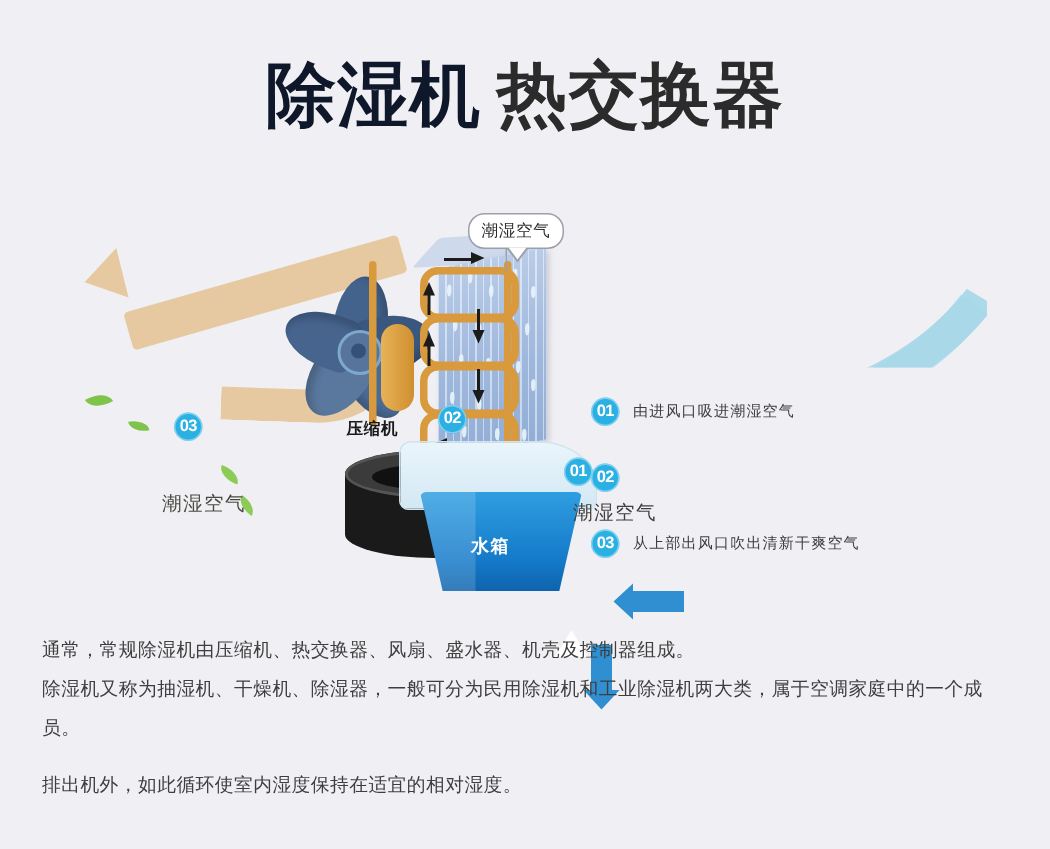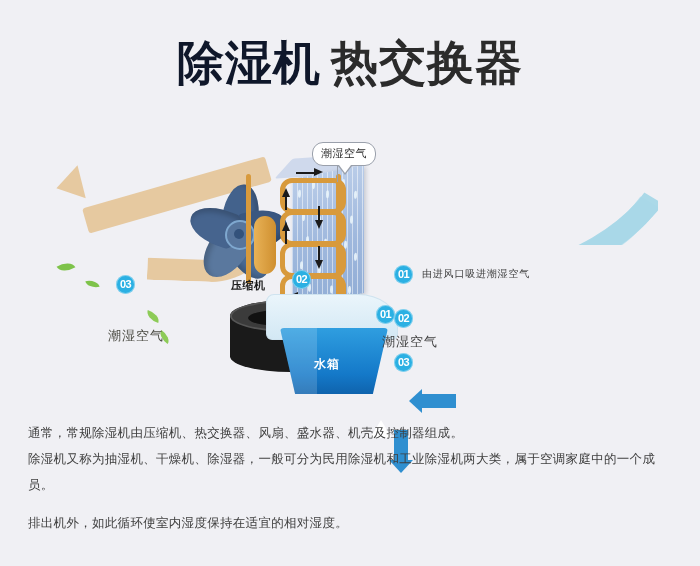--- a/index.html
+++ b/index.html
@@ -568,20 +568,21 @@
   <div class="legend">
     <div class="legend-item">
       <div class="badge">01</div>
       <div class="ltext">由进风口吸进潮湿空气</div>
     </div>
     <div class="legend-item">
       <div class="badge">02</div>
     </div>
     <div class="legend-item">
       <div class="badge">03</div>
+      <div class="ltext">从上部出风口吹出清新干爽空气</div>
     </div>
   </div>
 
   <div class="body-copy">
     <p>通常，常规除湿机由压缩机、热交换器、风扇、盛水器、机壳及控制器组成。</p>
     <p>除湿机又称为抽湿机、干燥机、除湿器，一般可分为民用除湿机和工业除湿机两大类，属于空调家庭中的一个成员。</p>
     <div class="gap"></div>
     <p>排出机外，如此循环使室内湿度保持在适宜的相对湿度。</p>
   </div>
 

